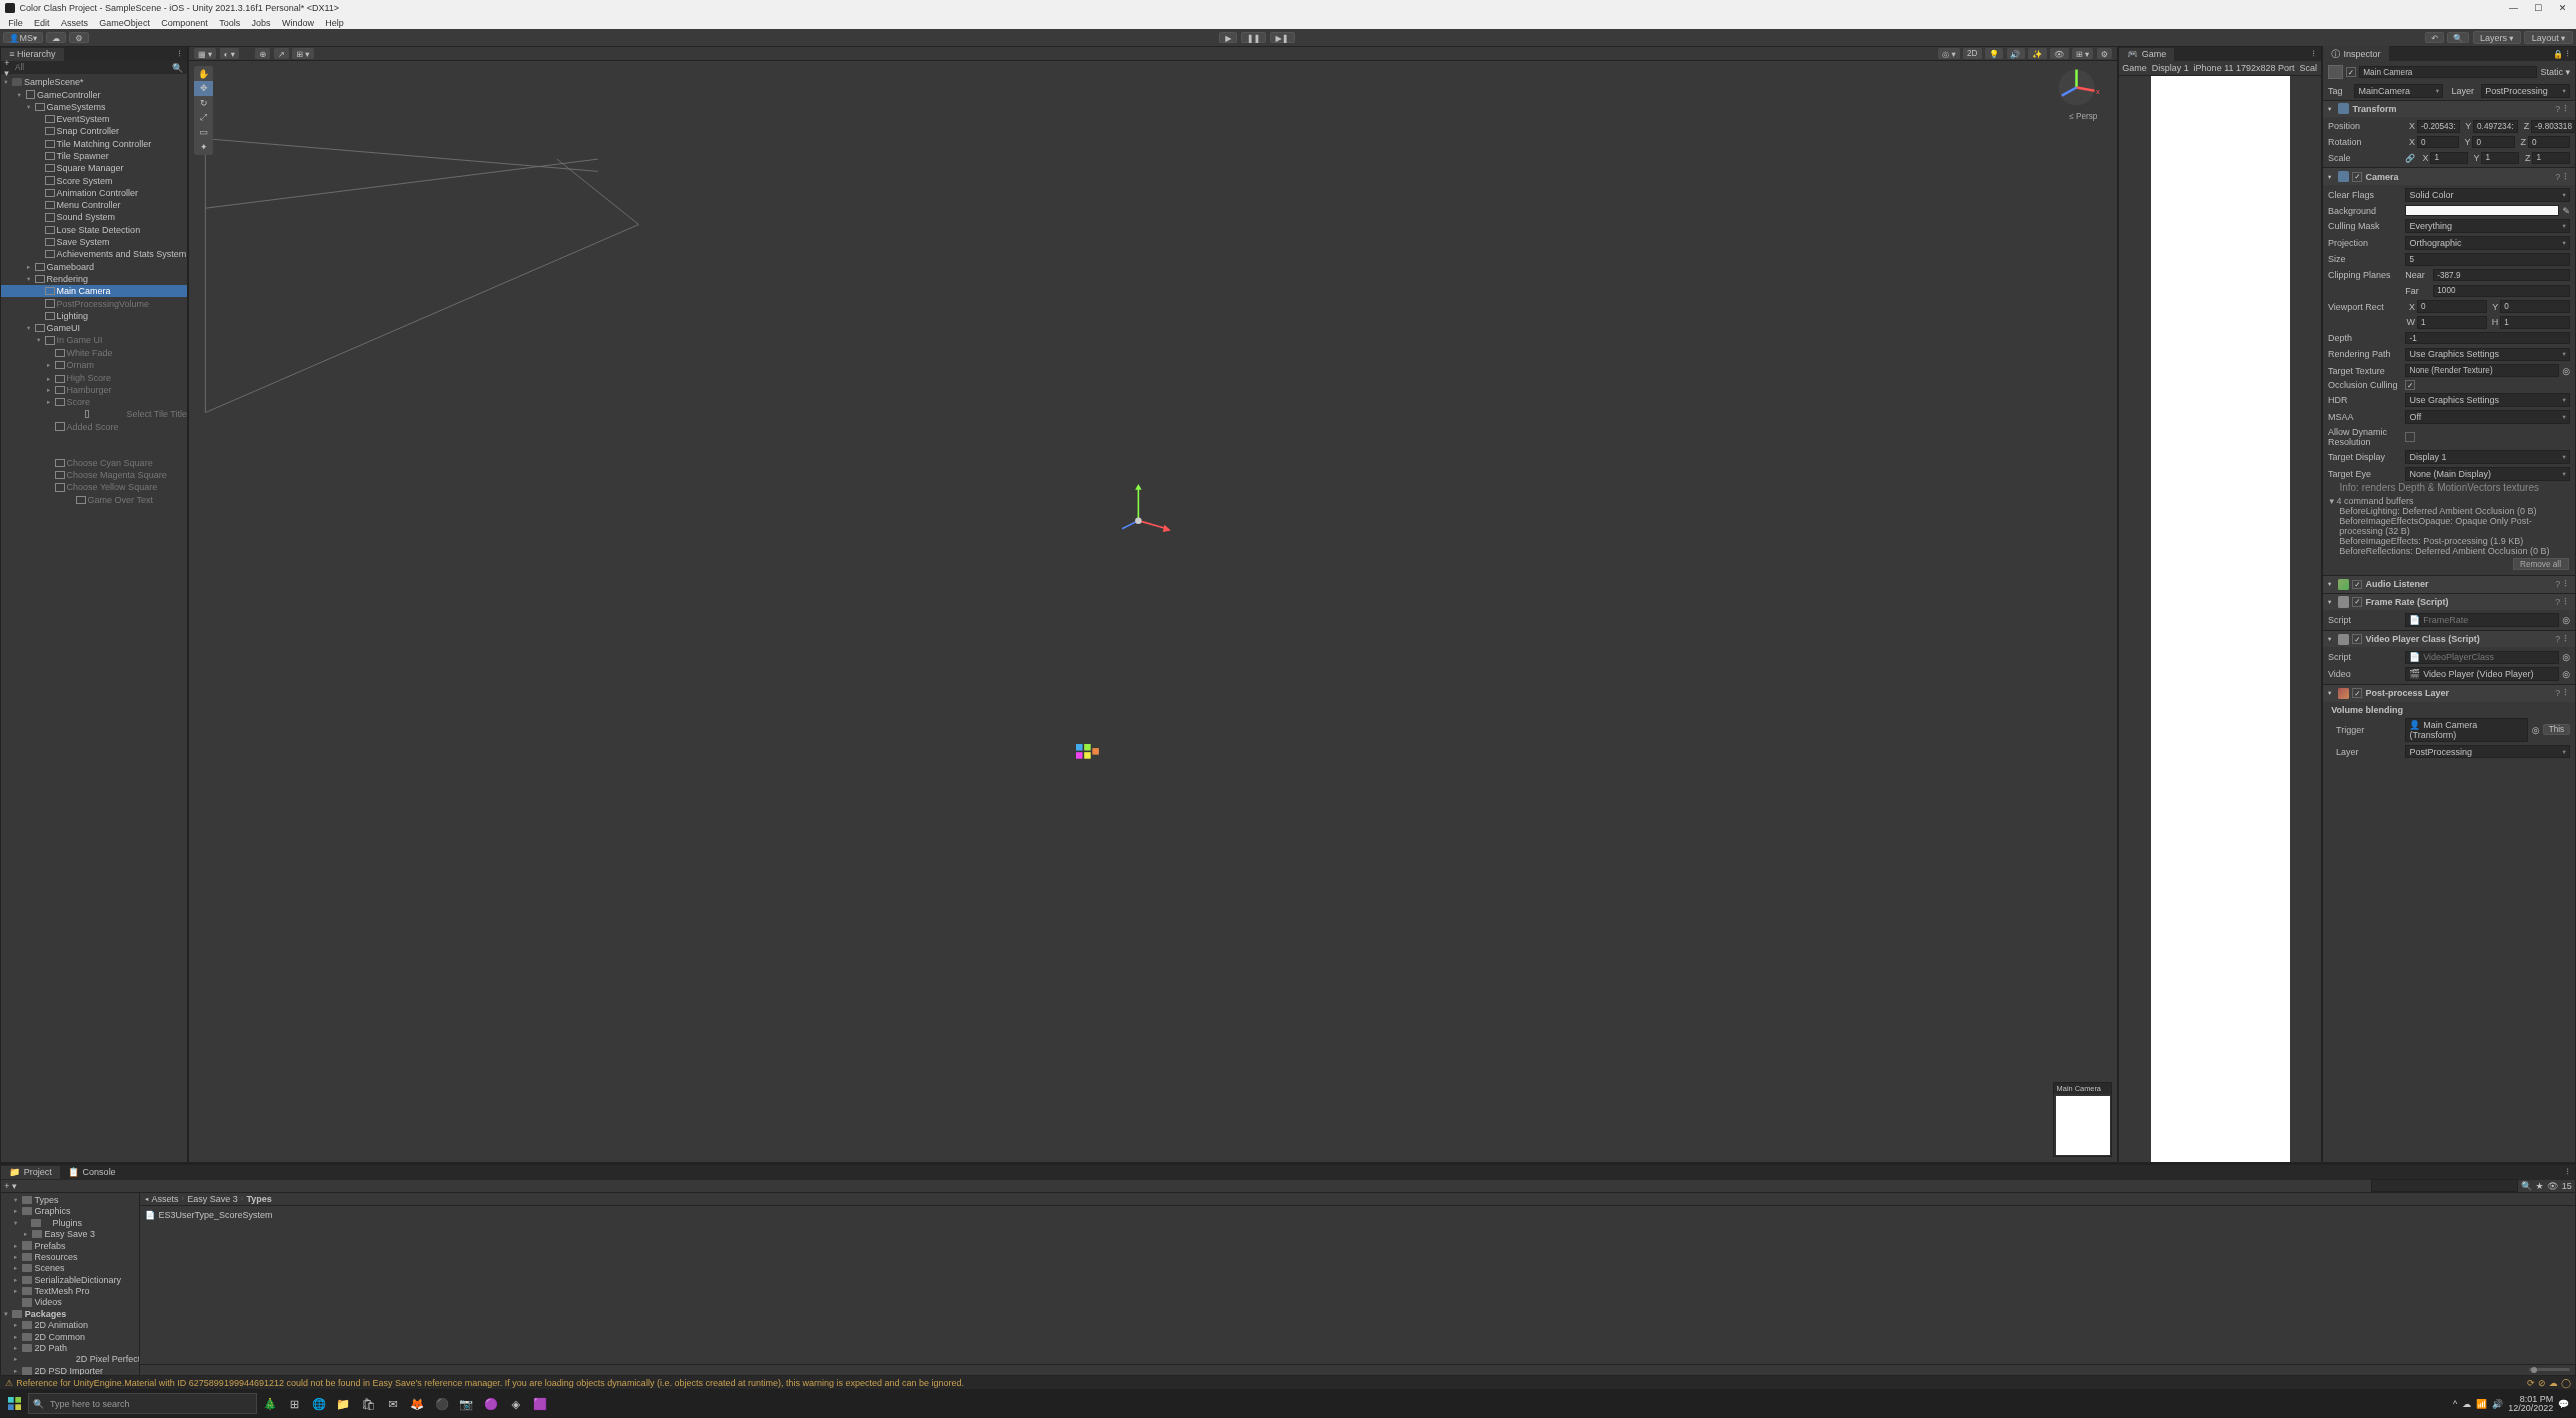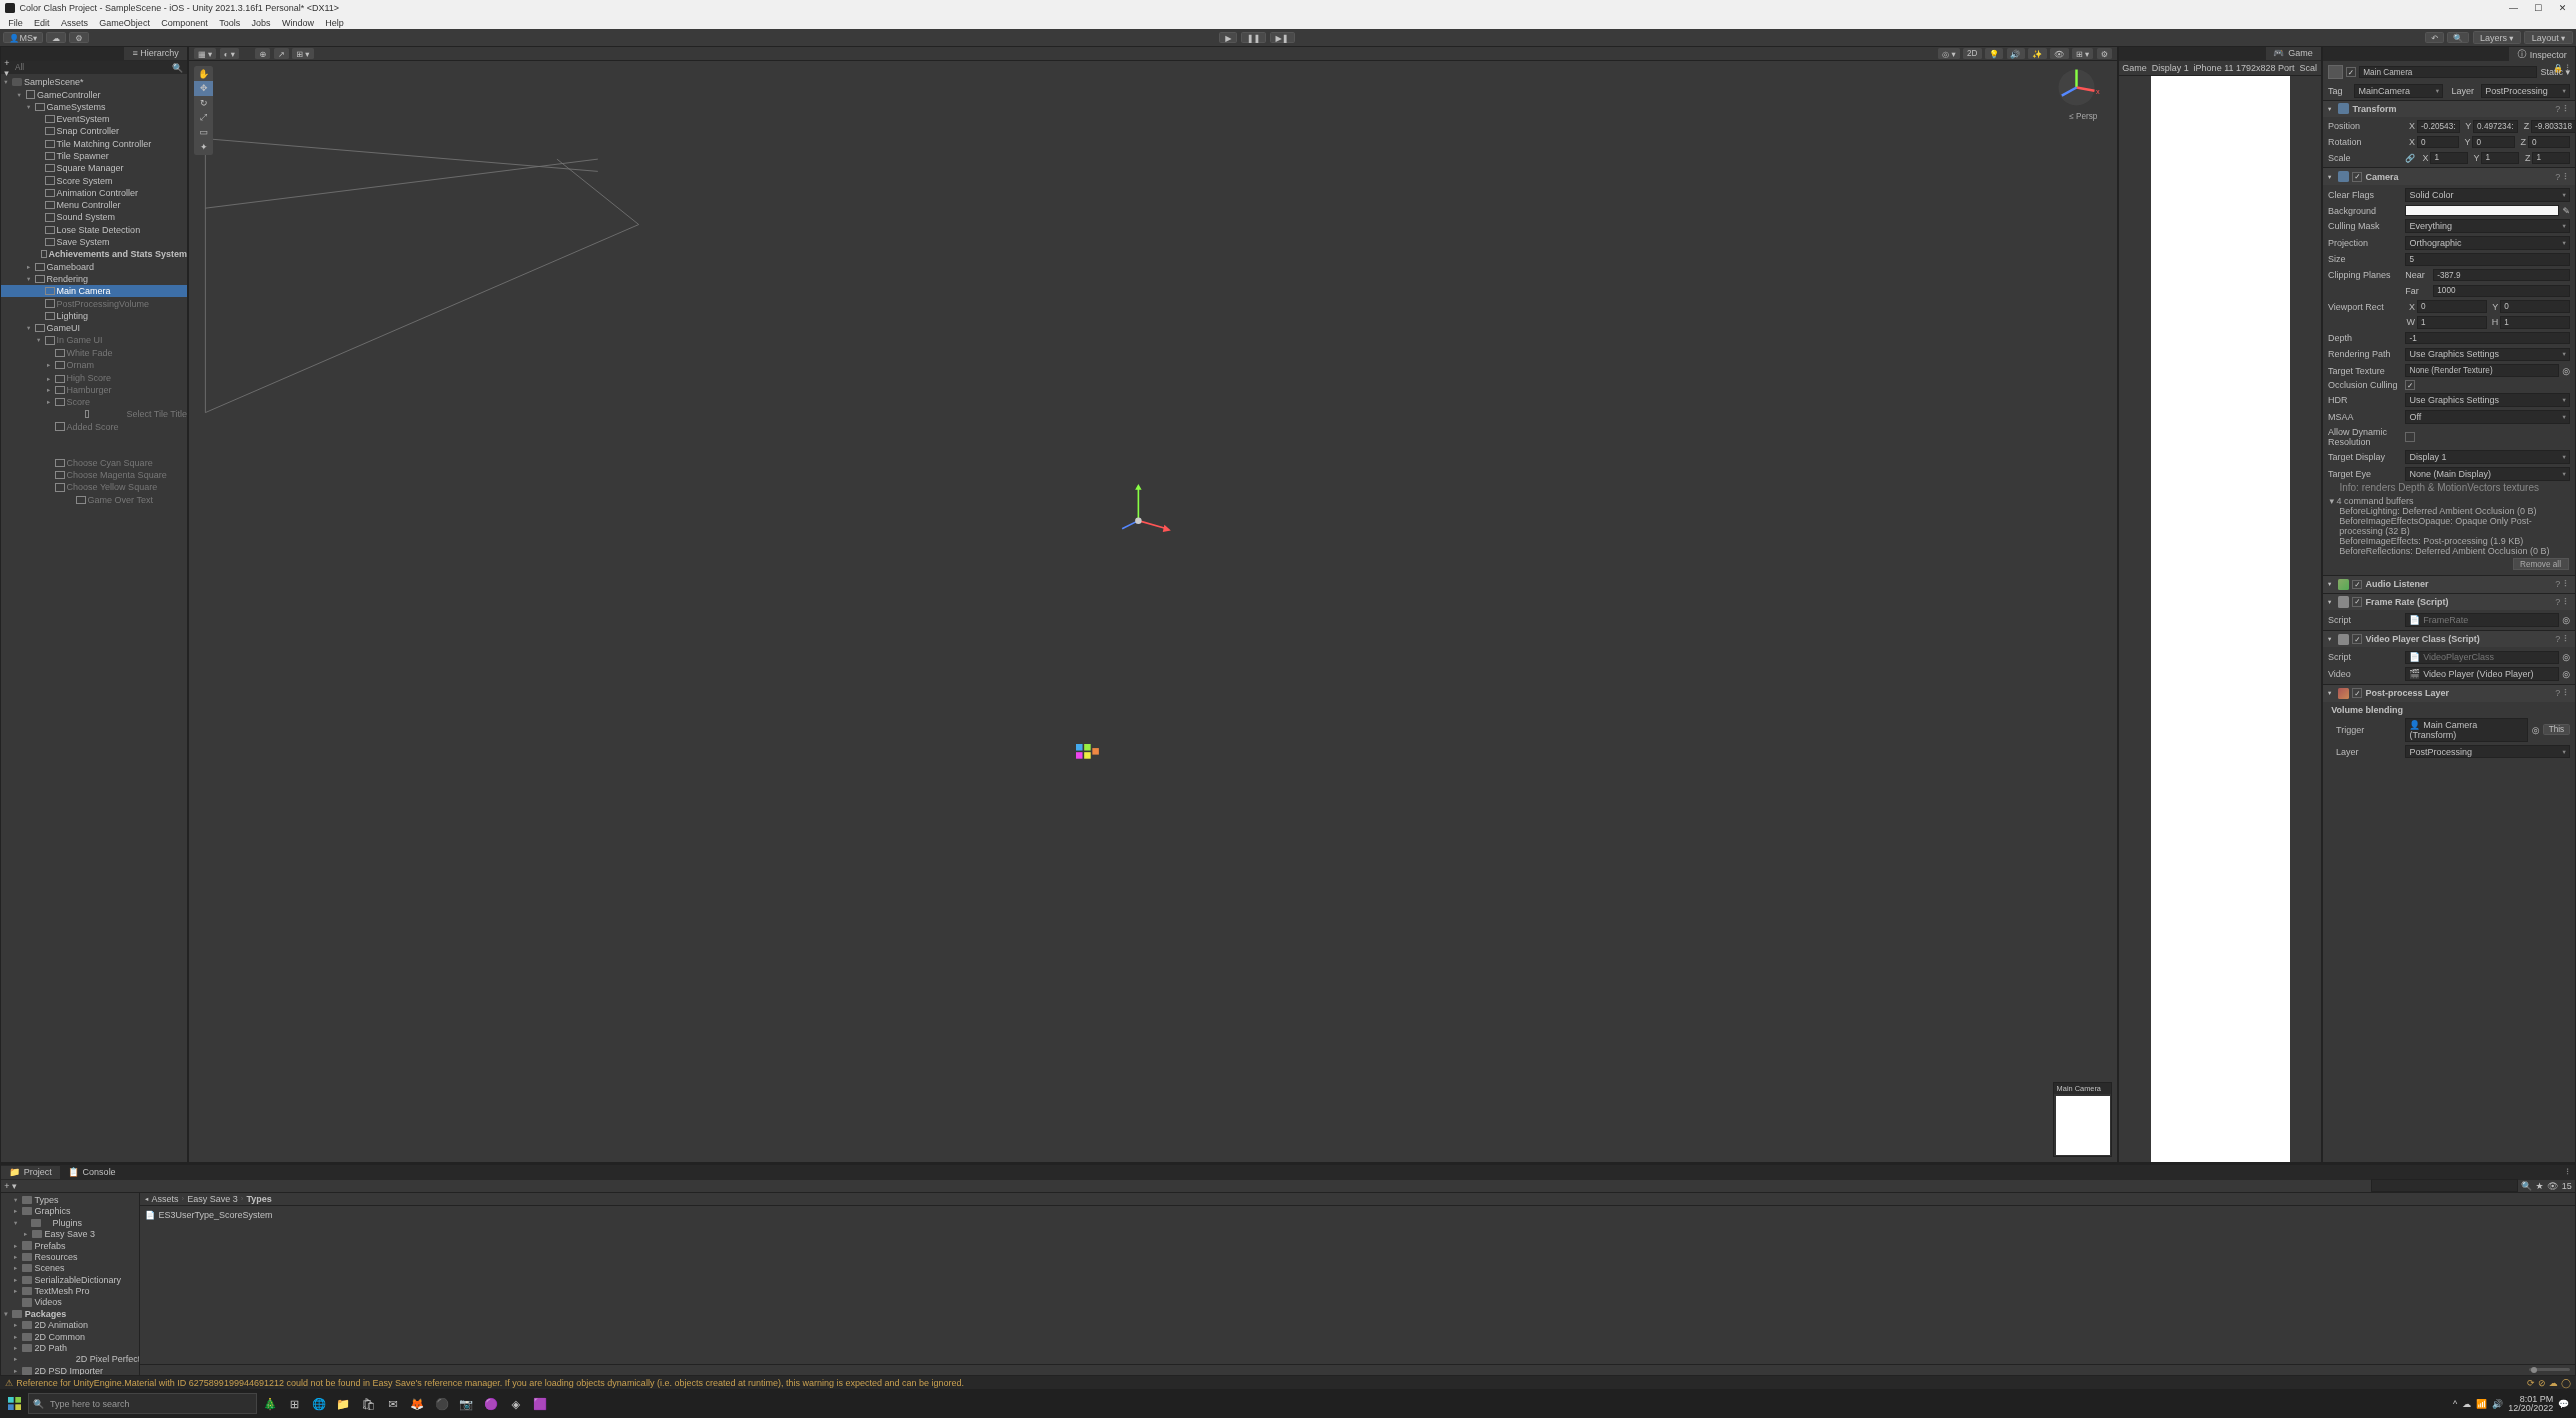--- a/index.html
+++ b/index.html
@@ -23,21 +23,21 @@
 .play-btns { display: flex; gap: 1.6px; }
 .toolbar .dropdown { background: #4a4a4a; border: 0.8px solid #555; border-radius: 1.6px; padding: 0.8px 6.5px; font-size: 8.2px; }
 
 
 .main { flex: 1; display: flex; flex-direction: column; min-height: 0; }
 .upper { flex: 1; display: flex; min-height: 0; }
 .lower { height: 213px; display: flex; border-top: 0.8px solid #222; }
 
 
 .panel { background: #383838; border: 0.8px solid #222; display: flex; flex-direction: column; min-width: 0; }
-.panel-tab-row { background: #282828; height: 14.7px; display: flex; align-items: flex-end; flex-direction: column; }
+.panel-tab-row { background: #282828; height: 14.7px; display: flex; align-items: center; }
 .panel-tab { background: #383838; padding: 1.6px 8.2px; font-size: 9px; display: flex; align-items: center; gap: 3.3px; }
 .panel-tab.inactive { background: #282828; color: #888; }
 .panel-body { flex: 1; overflow: hidden; position: relative; }
 
 
 .hierarchy { width: 188px; }
 .h-search { background: #2a2a2a; height: 13px; display: flex; align-items: center; padding: 0 3.3px; }
 .h-search input { background: transparent; border: none; color: #aaa; width: 100%; font-size: 8.2px; }
 .tree { padding: 1.6px 0; font-size: 9px; overflow-y: auto; height: 100%; }
 .tree-row { display: flex; align-items: center; height: 12.3px; padding-left: 3.3px; white-space: nowrap; cursor: default; }
@@ -257,21 +257,21 @@
           <div class="tree-row" style="padding-left: 36px;">
             <span class="arrow"></span>
             <span class="icon go"></span>
             <span>Lose State Detection</span>
           </div>
           <div class="tree-row" style="padding-left: 36px;">
             <span class="arrow"></span>
             <span class="icon go"></span>
             <span>Save System</span>
           </div>
-          <div class="tree-row" style="padding-left: 36px; font-weight: bold;">
+          <div class="tree-row" style="padding-left: 36px;">
             <span class="arrow"></span>
             <span class="icon go"></span>
             <span>Achievements and Stats System</span>
           </div>
           <div class="tree-row" style="padding-left: 26px;">
             <span class="arrow">▸</span>
             <span class="icon go"></span>
             <span>Gameboard</span>
           </div>
           <div class="tree-row" style="padding-left: 26px;">

